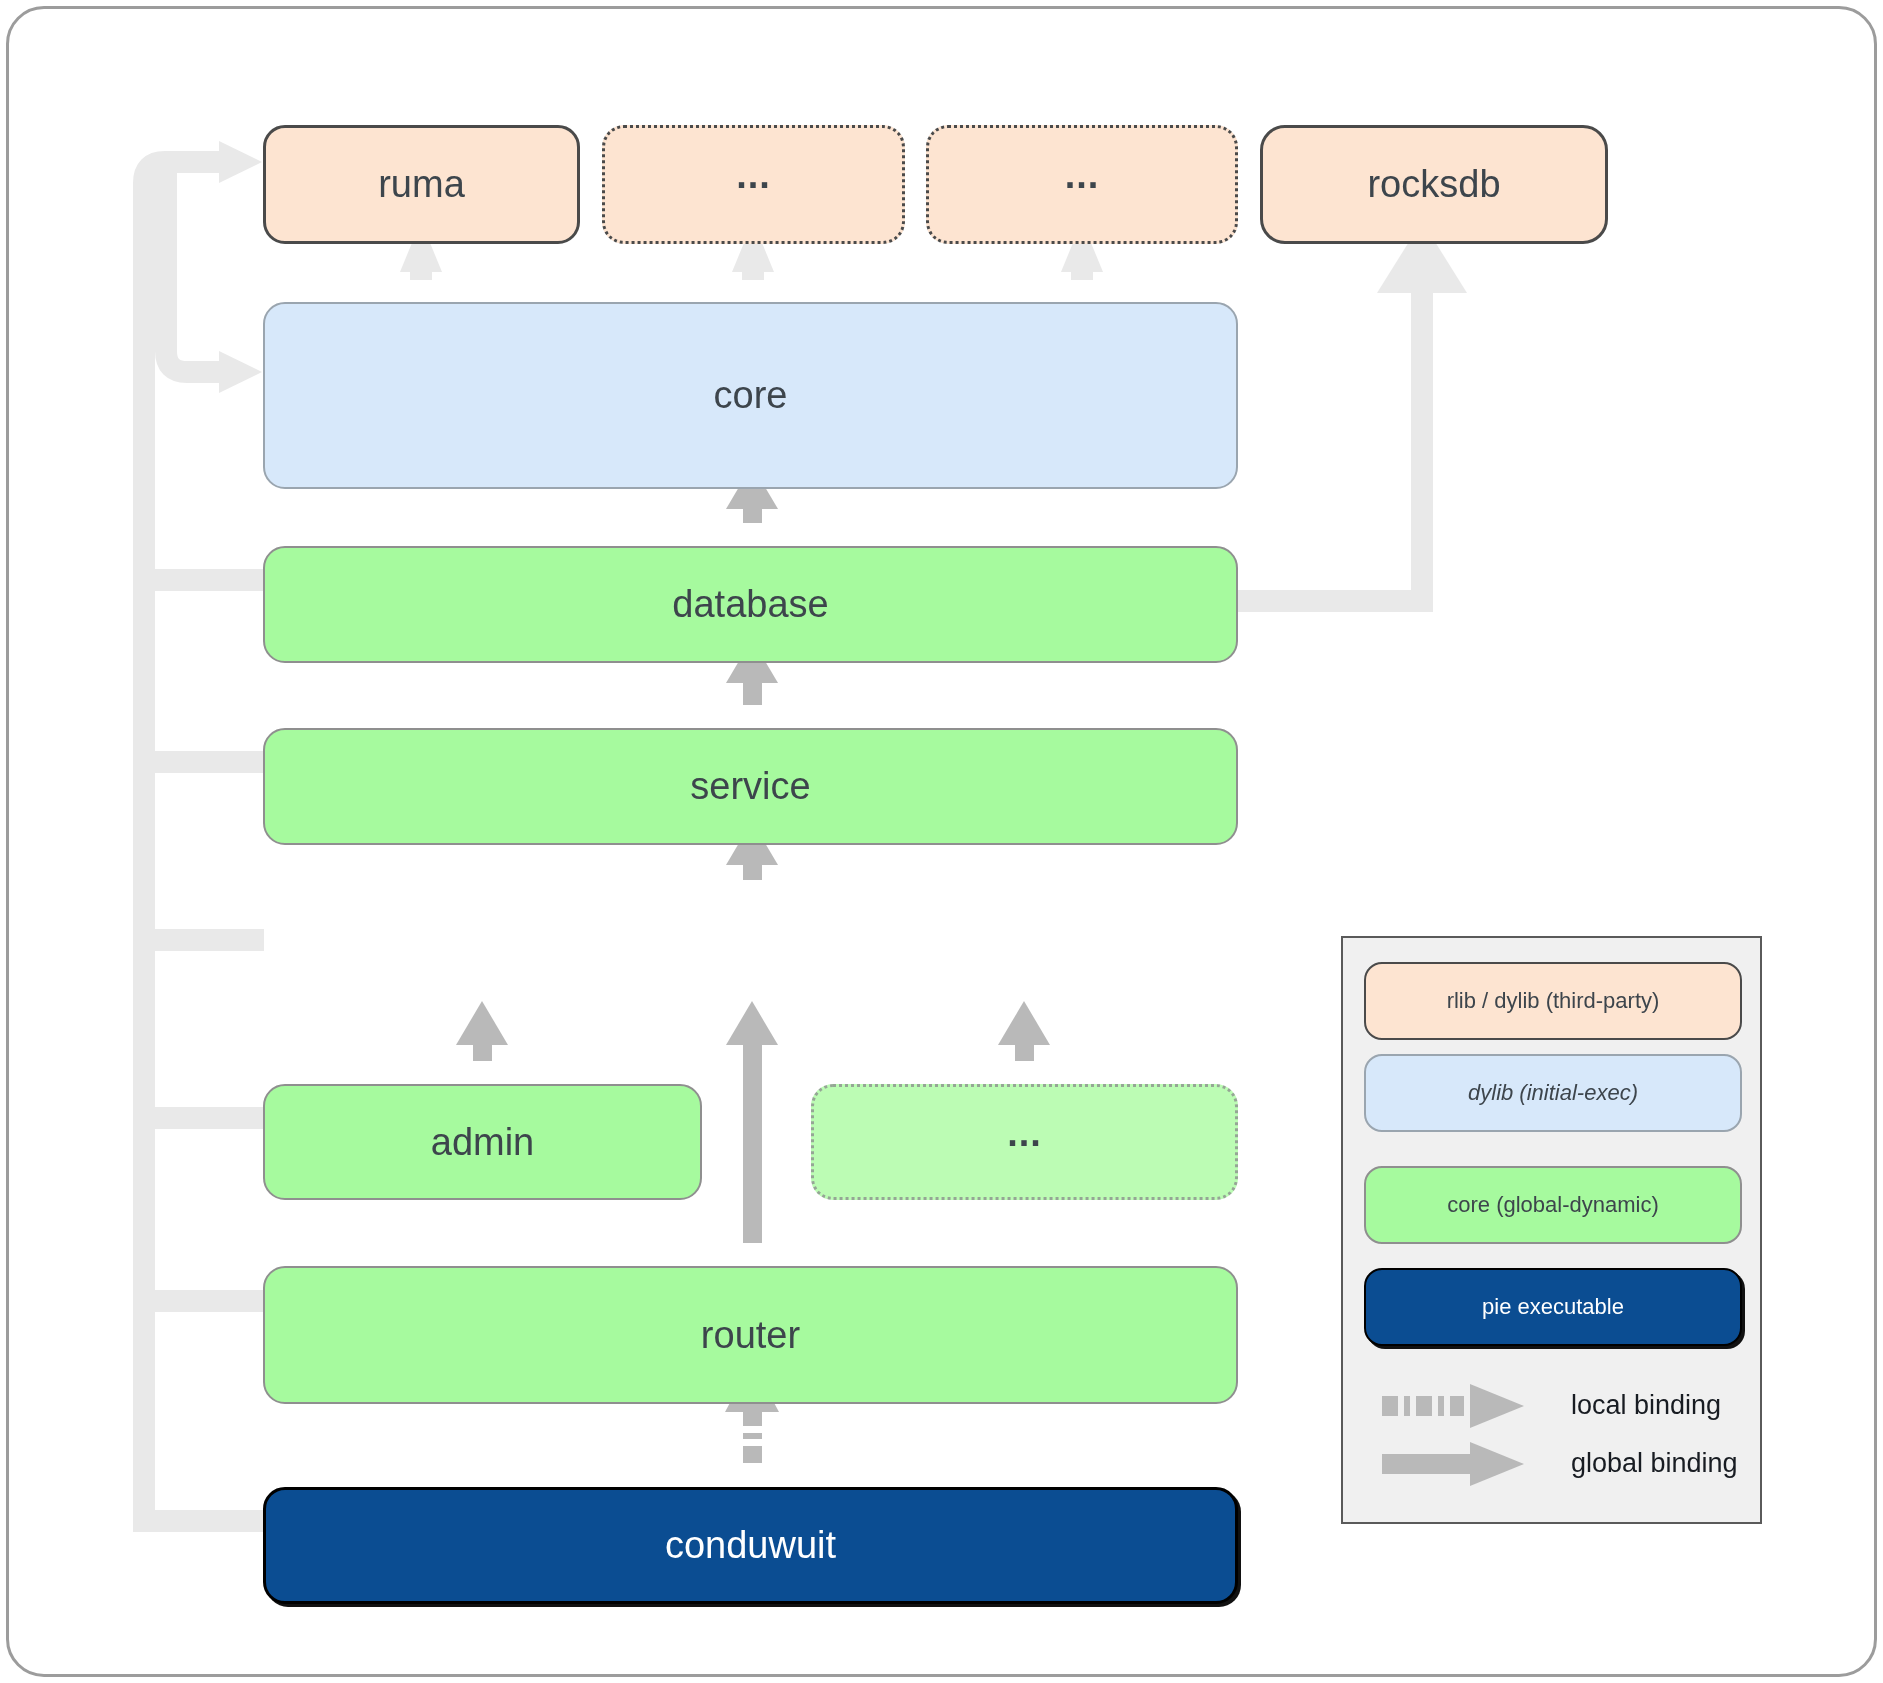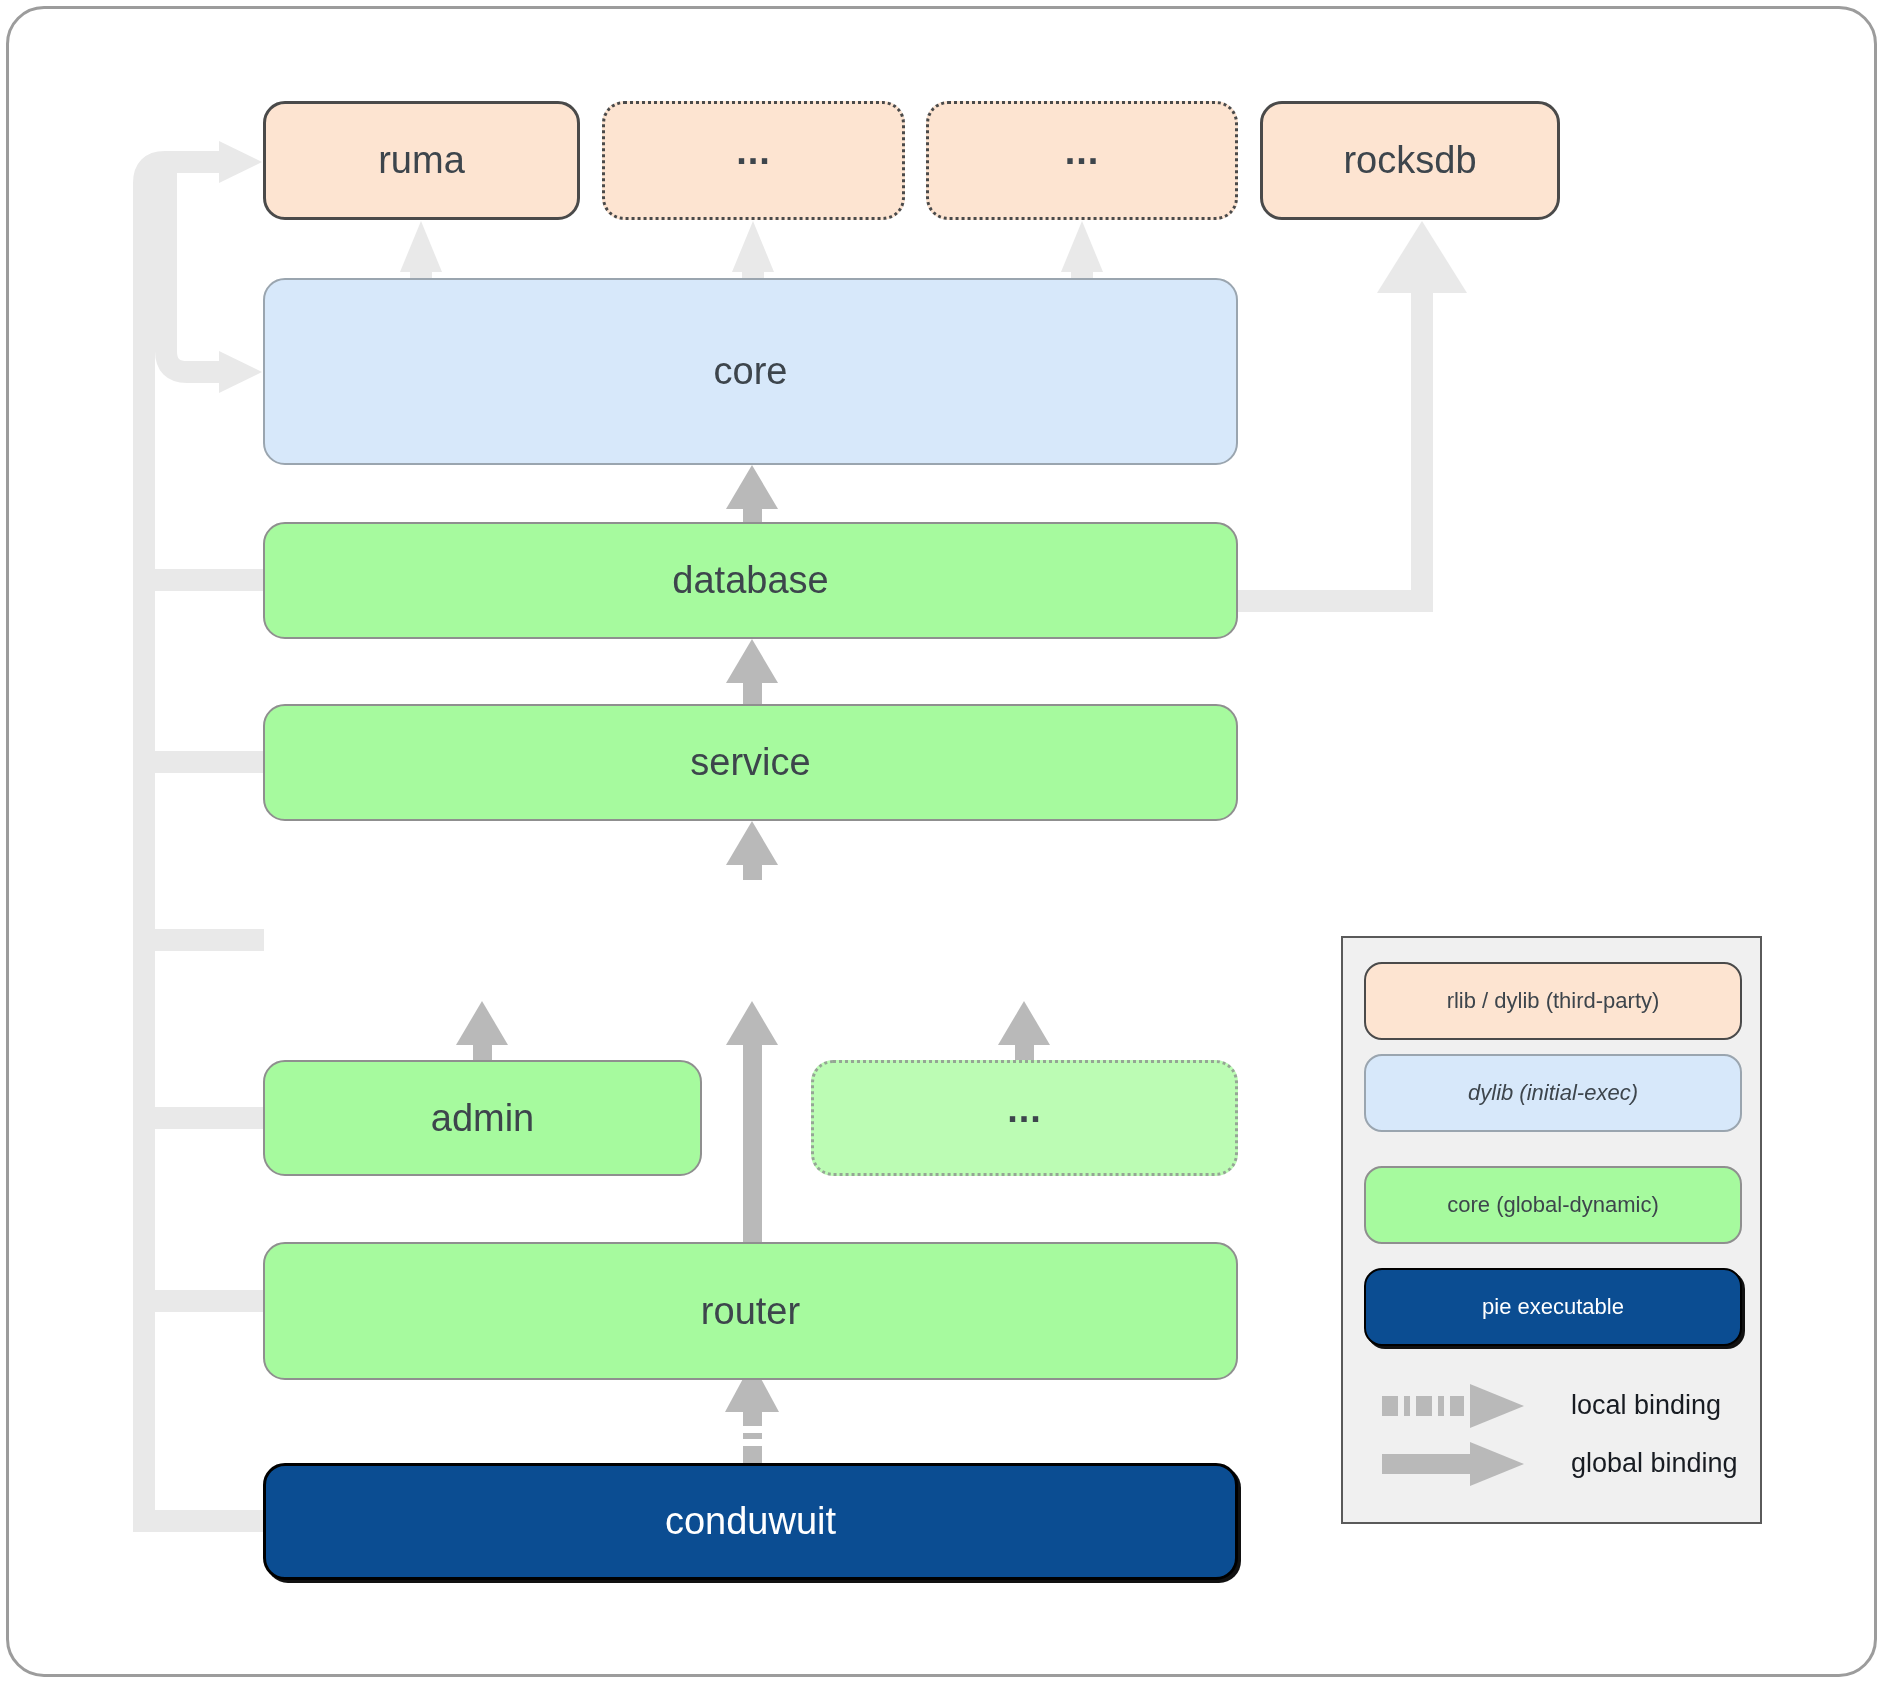--- a/index.html
+++ b/index.html
@@ -2,32 +2,32 @@
 <html style="--page-bg: #ffffff; --page-border: #9c9c9c; --box-text: #3d454c; --peach: #fde4d1; --peach-border: #4a4a4a; --blue: #d7e8fa; --blue-border: #9aa5af; --green: #a6fa9e; --green-border: #8f8f8f; --green-pale: #bcfcb4; --green-pale-border: #95a695; --navy: #0b4d92; --navy-border: #000000; --arrow-light: #e9e9e9; --arrow-dark: #b9b9b9; --legend-bg: #f0f0f0; --legend-border: #5a5a5a; --binding-text: #181c22;"><head>
 <meta charset="utf-8">
 <style>
   html,body{margin:0;padding:0;}
   .canvas{position:relative;width:1883px;height:1683px;background:var(--page-bg);font-family:"Liberation Sans",sans-serif;overflow:hidden;}
   .frame{position:absolute;left:6px;top:6px;right:6px;bottom:6px;border:3px solid var(--page-border);border-radius:38px;}
   svg.wires{position:absolute;left:0;top:0;}
   .light{fill:var(--arrow-light);}
   .lightline{stroke:var(--arrow-light);stroke-width:22;fill:none;}
   .dark{fill:var(--arrow-dark);}
-  .box{position:absolute;box-sizing:border-box;display:flex;align-items:center;justify-content:center;border-radius:22px;font-size:38px;color:var(--box-text);}
+  .box{position:absolute;box-sizing:border-box;display:flex;align-items:center;justify-content:center;border-radius:22px;font-size:38px;color:var(--box-text);margin-top:24px;}
   .peach{background:var(--peach);border:3px solid var(--peach-border);}
   .peach.dotted{border-style:dotted;}
   .blue{background:var(--blue);border:2.5px solid var(--blue-border);}
   .green{background:var(--green);border:2.5px solid var(--green-border);}
   .pale{background:var(--green-pale);border:3px dotted var(--green-pale-border);}
   .navy{background:var(--navy);border:3px solid var(--navy-border);color:#fff;box-shadow:3px 3px 0 #111;}
   .dots-label{transform:translateY(-9px);letter-spacing:1px;font-weight:700;}
   #b-ruma{left:263px;top:101px;width:317px;height:119px;}
   #b-dots1{left:602px;top:101px;width:303px;height:119px;}
   #b-dots2{left:926px;top:101px;width:312px;height:119px;}
-  #b-rocksdb{left:1260px;top:101px;width:300px;height:119px;}
+  #b-rocksdb{left:1260px;top:101px;width:348px;height:119px;border-radius:25px;}
   #b-core{left:263px;top:278px;width:975px;height:187px;}
   #b-database{left:263px;top:522px;width:975px;height:117px;}
   #b-service{left:263px;top:704px;width:975px;height:117px;}
   #b-api{left:263px;top:879px;width:975px;height:122px;}
   #b-admin{left:263px;top:1060px;width:439px;height:116px;}
   #b-admindots{left:811px;top:1060px;width:427px;height:116px;}
   #b-router{left:263px;top:1242px;width:975px;height:138px;}
   #b-conduwuit{left:263px;top:1463px;width:975px;height:117px;}
   #legend{position:absolute;left:1341px;top:936px;width:421px;height:588px;background:var(--legend-bg);border:2.5px solid var(--legend-border);box-sizing:border-box;}
   .lbox{position:absolute;left:21px;width:378px;height:78px;border-radius:18px;display:flex;align-items:center;justify-content:center;font-size:22px;color:var(--box-text);box-sizing:border-box;}

